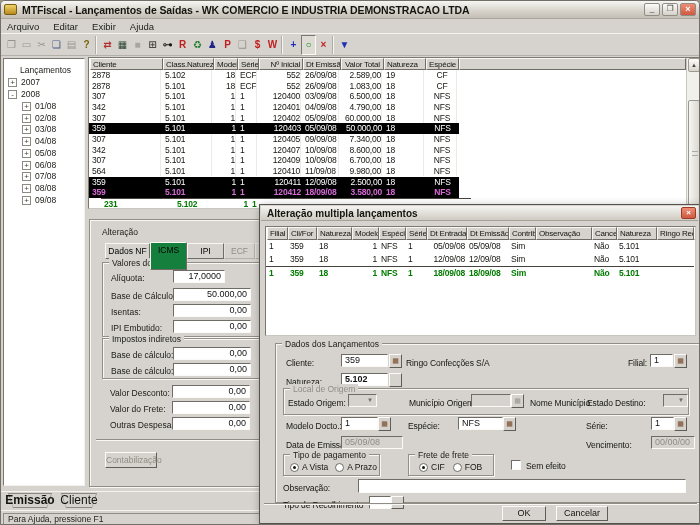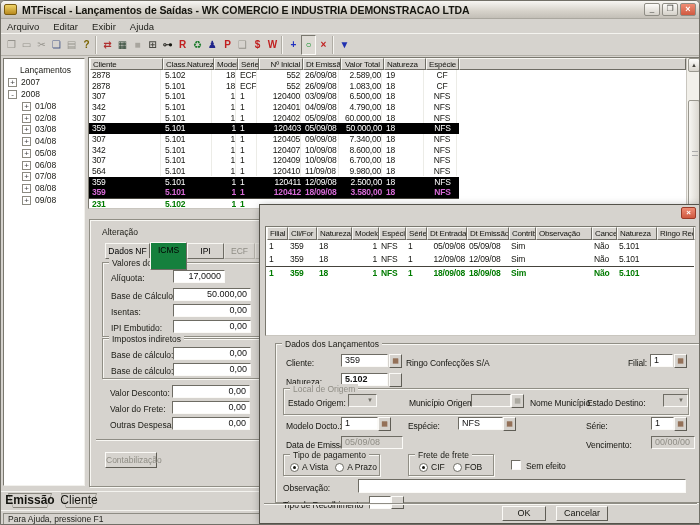--- a/index.html
+++ b/index.html
@@ -292,21 +292,21 @@
         <div class="gcell" style="left: 3px; width: 69px; text-align: left; line-height: 10.65px;">359</div>
         <div class="gcell" style="left: 76px; width: 47px; text-align: left; line-height: 10.65px;">5.101</div>
         <div class="gcell" style="left: 127px; width: 20px; text-align: right; line-height: 10.65px;">1</div>
         <div class="gcell" style="left: 151px; width: 17px; text-align: left; line-height: 10.65px;">1</div>
         <div class="gcell" style="left: 172px; width: 40px; text-align: right; line-height: 10.65px;">120412</div>
         <div class="gcell" style="left: 216px; width: 34px; text-align: left; line-height: 10.65px;">18/09/08</div>
         <div class="gcell" style="left: 254px; width: 39px; text-align: right; line-height: 10.65px;">3.580,00</div>
         <div class="gcell" style="left: 297px; width: 38px; text-align: left; line-height: 10.65px;">18</div>
         <div class="gcell" style="left: 339px; width: 29px; text-align: center; line-height: 10.65px;">NFS</div>
       </div>
-      <div class="grow r-tot" style="left: 0px; top: 140px; width: 370px; height: 11.65px; padding-left: 12px;">
+      <div class="grow r-tot" style="left: 12px; top: 140px; width: 370px; height: 11.65px; padding-left: 12px;">
         <div class="gcell" style="left: 3px; width: 69px; text-align: left; line-height: 10.65px;">231</div>
         <div class="gcell" style="left: 76px; width: 47px; text-align: left; line-height: 10.65px;">5.102</div>
         <div class="gcell" style="left: 127px; width: 20px; text-align: right; line-height: 10.65px;">1</div>
         <div class="gcell" style="left: 151px; width: 17px; text-align: left; line-height: 10.65px;">1</div>
         <div class="gcell" style="left: 172px; width: 40px; text-align: right; line-height: 10.65px;"></div>
         <div class="gcell" style="left: 216px; width: 34px; text-align: left; line-height: 10.65px;"></div>
         <div class="gcell" style="left: 254px; width: 39px; text-align: right; line-height: 10.65px;"></div>
         <div class="gcell" style="left: 297px; width: 38px; text-align: left; line-height: 10.65px;"></div>
         <div class="gcell" style="left: 339px; width: 29px; text-align: center; line-height: 10.65px;"></div>
       </div>
@@ -361,20 +361,21 @@
     <div class="bg"></div>
       <div class="fg"></div>
     <div class="lbl">Cliente</div>
   </div>
 
   <div id="statusbar">
     <div id="statusinner">Para Ajuda, pressione F1</div>
   </div>
 
   <div id="dlg">
+    <div id="dtitle">Alteração multipla lançamentos</div>
     <div id="dclose">×</div>
     <div id="dlggrid" class="gridbox" style="left:5px;top:21px;width:431px;height:110px">
         <div class="hcell" style="left: 1px; top: 0px; width: 21px; height: 13px; text-align: left;">Filial</div>
         <div class="hcell" style="left: 22px; top: 0px; width: 29px; height: 13px; text-align: left;">Cli/For</div>
         <div class="hcell" style="left: 51px; top: 0px; width: 35px; height: 13px; text-align: left;">Natureza</div>
         <div class="hcell" style="left: 86px; top: 0px; width: 27px; height: 13px; text-align: right;">Modelo</div>
         <div class="hcell" style="left: 113px; top: 0px; width: 27px; height: 13px; text-align: left;">Espécie</div>
         <div class="hcell" style="left: 140px; top: 0px; width: 21px; height: 13px; text-align: left;">Série</div>
         <div class="hcell" style="left: 161px; top: 0px; width: 40px; height: 13px; text-align: right;">Dt Entrada</div>
         <div class="hcell" style="left: 201px; top: 0px; width: 42px; height: 13px; text-align: left;">Dt Emissão</div>

